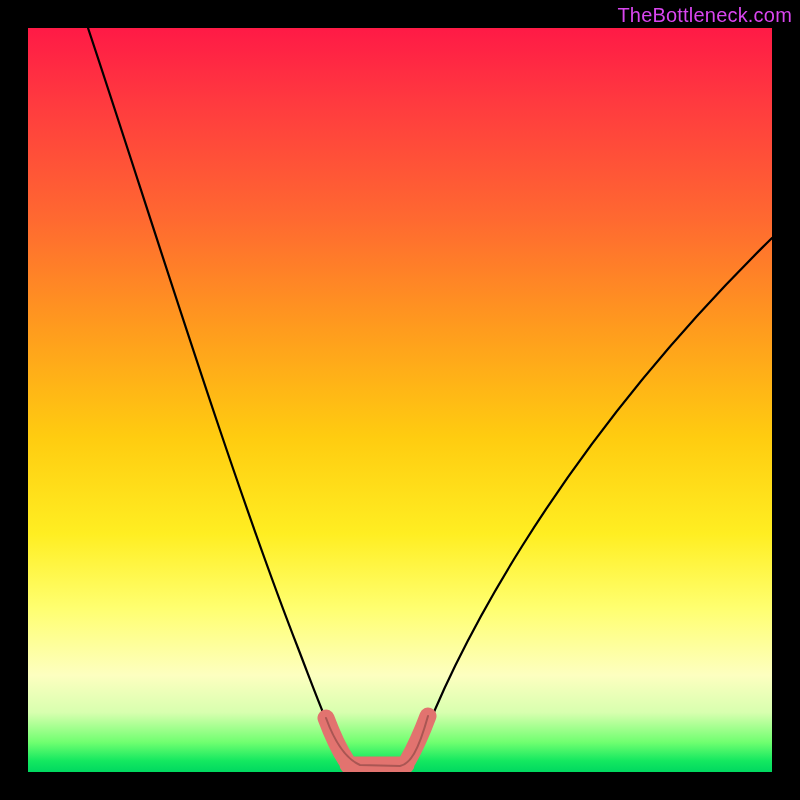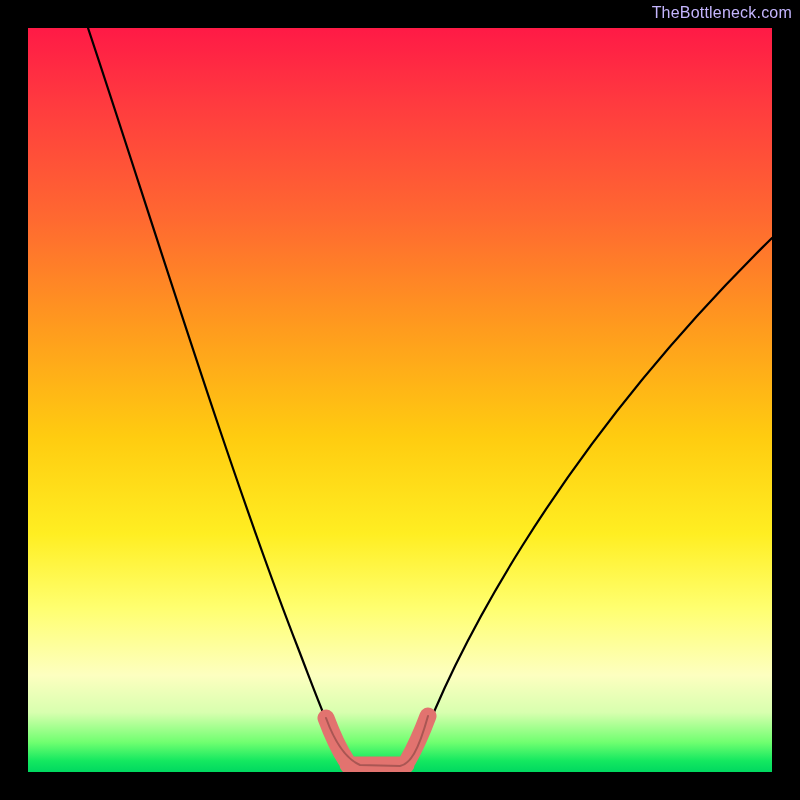--- a/index.html
+++ b/index.html
@@ -39,22 +39,22 @@
       #d8ffaf 92%,
       #70ff70 96%,
       #14e860 98.5%,
       #00d860 100%
     );
   }
   .watermark {
     position: absolute;
     top: 4px;
     right: 8px;
-    color: #c4b5fd;
-    font-size: 16px;
+    color: #d946ef;
+    font-size: 20px;
     letter-spacing: 0.2px;
     user-select: none;
   }
   svg.curves {
     position: absolute;
     top: 0;
     left: 0;
   }
 </style>
 </head>

